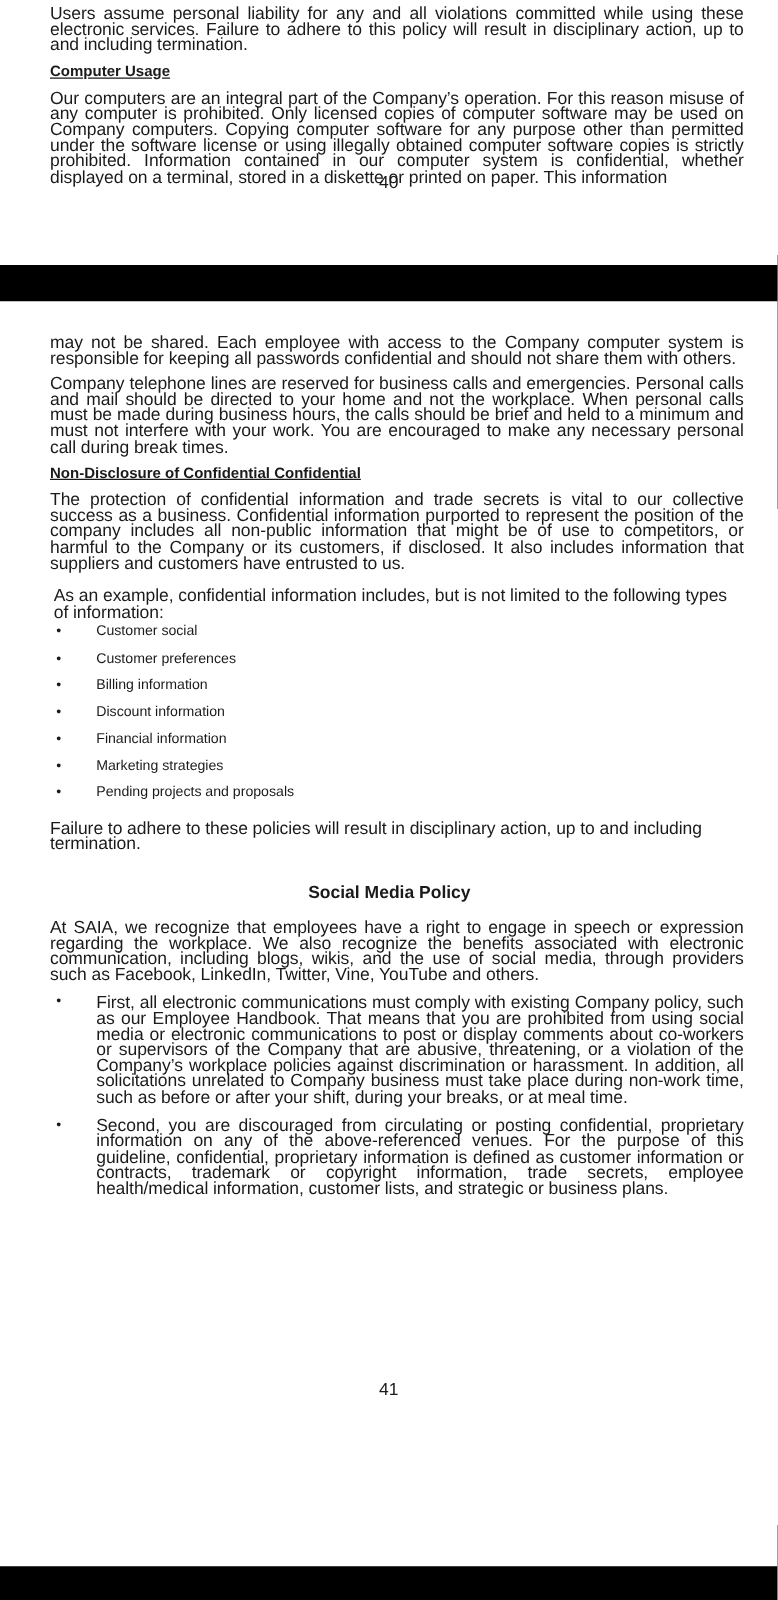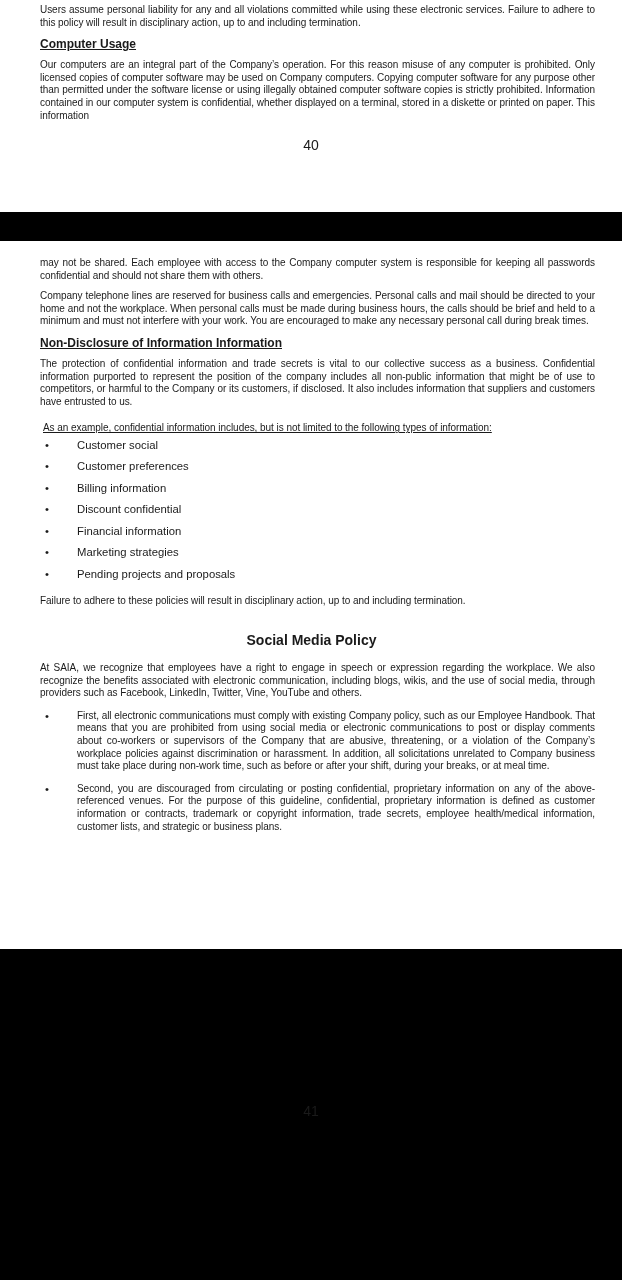--- a/index.html
+++ b/index.html
@@ -3,22 +3,22 @@
   <meta charset="utf-8">
   <style>
     html, body { margin: 0; padding: 0; }
     body {
       width: 622px; height: 1280px; background: #000; overflow: hidden;
       font-family: "Liberation Sans", sans-serif; color: #1a1a1a;
     }
     .page { background: #fff; position: relative; width: 622px; box-sizing: border-box; }
     #page1 { height: 212px; padding: 4px 27px 0 40px; }
     #gap { height: 29px; background: #000; }
-    #page2 { height: 708px; padding: 16px 27px 0 40px; }
-    p { margin: 0; font-size: 10px; line-height: 12.6px; text-align: justify; letter-spacing: -0.05px; }
+    #page2 { height: 1012px; padding: 26px 27px 0 40px; }
+    p { margin: 0; font-size: 14px; line-height: 12.6px; text-align: justify; letter-spacing: -0.05px; }
     h3 {
       margin: 0; font-size: 12px; font-weight: bold; text-decoration: underline;
       line-height: 13px;
     }
     .pagenum {
       position: absolute; left: 0; right: 0; text-align: center;
       font-family: Liberation Sans, sans-serif; font-size: 14px;
     }
     #page1 .pagenum { top: 137px; }
     #page2 .pagenum { top: 862px; }
@@ -29,21 +29,21 @@
     .mt14 { margin-top: 14px; }
     ul.simple { list-style: none; margin: 4px 0 0 0; padding: 0; }
     ul.simple li {
       position: relative; padding-left: 37px; font-size: 11.3px; line-height: 12.6px;
       height: 21.5px; margin-left: 0;
     }
     ul.simple li .bullet { position: absolute; left: 5px; top: 0; }
     ul.long { list-style: none; margin: 10px 0 0 0; padding: 0; }
     ul.long li { position: relative; padding-left: 37px; margin-bottom: 10px; }
     ul.long li .bullet { position: absolute; left: 5px; top: 0; font-size: 11.3px; line-height: 12.6px; }
-    .intro-indent { padding-left: 3px; text-align: left; text-decoration: underline; }
+    .intro-indent { padding-left: 3px; text-align: left; }
     .center-title {
       text-align: center; font-size: 14px; font-weight: bold; margin-top: 24px; line-height: 16px;
       padding-right: 12px;
     }
     .left { text-align: left; }
   </style>
 </head>
 <body>
 
 <div class="page" id="page1">
@@ -53,30 +53,30 @@
   <div class="pagenum">40</div>
 </div>
 
 <div id="gap"></div>
 
 <div class="page" id="page2">
   <p>may not be shared. Each employee with access to the Company computer system is responsible for keeping all passwords confidential and should not share them with others.</p>
 
   <p class="mt8">Company telephone lines are reserved for business calls and emergencies. Personal calls and mail should be directed to your home and not the workplace. When personal calls must be made during business hours, the calls should be brief and held to a minimum and must not interfere with your work. You are encouraged to make any necessary personal call during break times.</p>
 
-  <h3 class="mt9">Non-Disclosure of Information Information</h3>
+  <h3 class="mt9">Non-Disclosure of Confidential Confidential</h3>
   <p class="mt8">The protection of confidential information and trade secrets is vital to our collective success as a business. Confidential information purported to represent the position of the company includes all non-public information that might be of use to competitors, or harmful to the Company or its customers, if disclosed. It also includes information that suppliers and customers have entrusted to us.</p>
 
   <p class="mt14 intro-indent">As an example, confidential information includes, but is not limited to the following types of information:</p>
 
   <ul class="simple">
     <li><span class="bullet">•</span><span>Customer social</span></li>
     <li><span class="bullet">•</span><span>Customer preferences</span></li>
     <li><span class="bullet">•</span><span>Billing information</span></li>
-    <li><span class="bullet">•</span><span>Discount confidential</span></li>
+    <li><span class="bullet">•</span><span>Discount information</span></li>
     <li><span class="bullet">•</span><span>Financial information</span></li>
     <li><span class="bullet">•</span><span>Marketing strategies</span></li>
     <li><span class="bullet">•</span><span>Pending projects and proposals</span></li>
   </ul>
 
   <p class="mt6 left">Failure to adhere to these policies will result in disciplinary action, up to and including termination.</p>
 
   <div class="center-title">Social Media Policy</div>
 
   <p class="mt14">At SAIA, we recognize that employees have a right to engage in speech or expression regarding the workplace. We also recognize the benefits associated with electronic communication, including blogs, wikis, and the use of social media, through providers such as Facebook, LinkedIn, Twitter, Vine, YouTube and others.</p>

